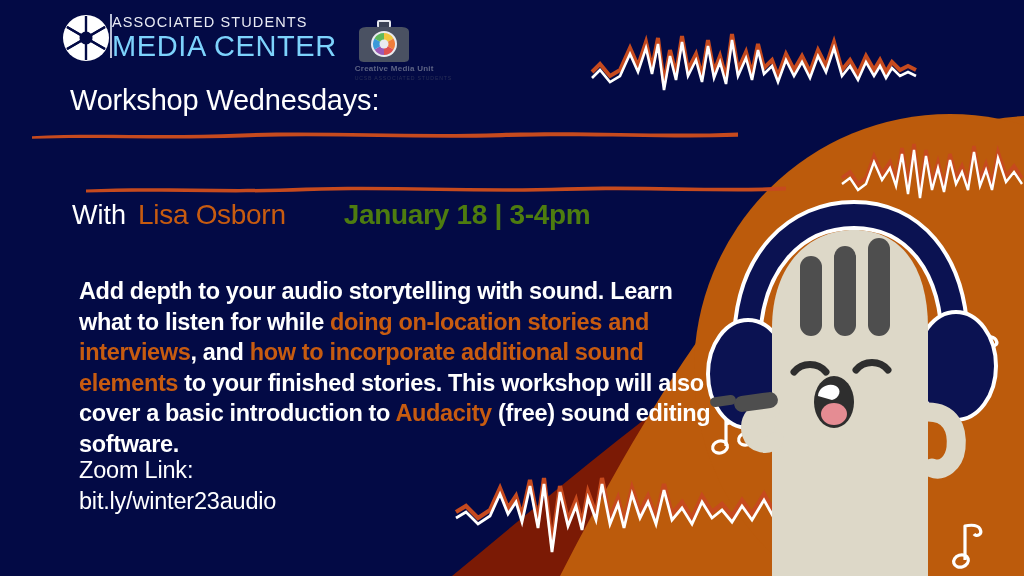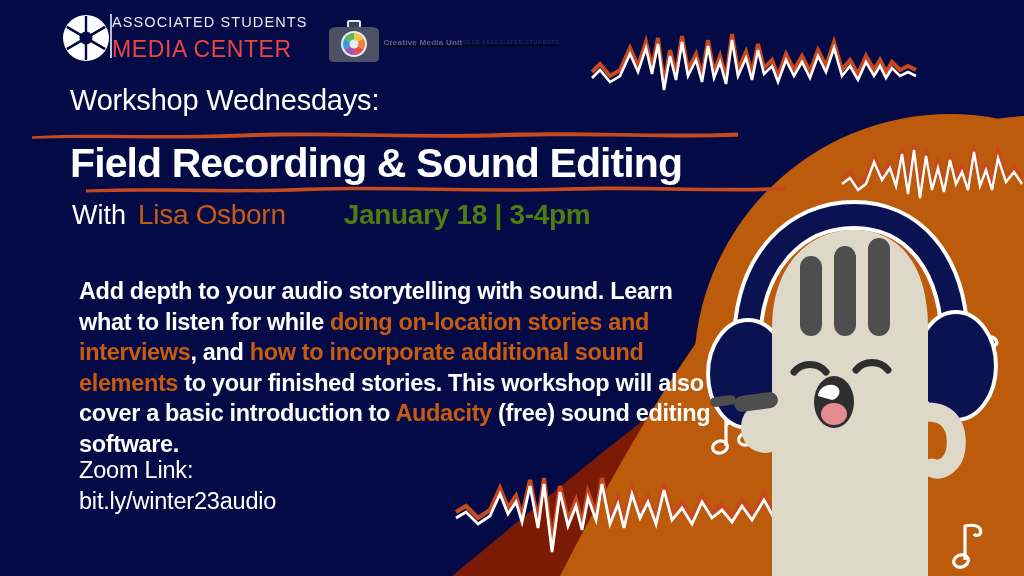--- a/index.html
+++ b/index.html
@@ -28,27 +28,26 @@
   }
   .as-logo { display:flex; gap:0; }
   .aperture { width:48px; height:48px; flex:none; }
   .divider-bar { width:2px; height:44px; background:#b9bfd6; flex:none; }
   .as-text { display:flex; flex-direction:column; line-height:1; padding-top:1px; }
   .as-line1 {
     color:#e9ebf4; font-size:14.5px; letter-spacing:1.1px;
     font-weight:400; white-space:nowrap;
   }
   .as-line2 {
-    color:#ef4444; font-size:23px; letter-spacing:0.6px;
-    font-weight:400; white-space:nowrap; margin-top:8px;
+    color:#7dd3fc; font-size:29px; letter-spacing:0.6px;
+    font-weight:400; white-space:nowrap; margin-top:2px;
   }
   .cmu-logo {
-    display:flex; flex-direction:row; align-items:center;
+    display:flex; flex-direction:column; 
     margin-top:6px;
-    text-decoration:underline;
   }
   .cmu-icon { width:58px; height:42px; }
   .cmu-name {
     color:#5d6384; font-size:8px; font-weight:bold;
     letter-spacing:0.25px; margin-top:2px; white-space:nowrap;
   }
   .cmu-sub {
     color:#2a3057; font-size:5.2px; letter-spacing:0.8px;
     margin-top:1.5px; white-space:nowrap;
   }
@@ -244,21 +243,20 @@
       <span class="cmu-sub">UCSB ASSOCIATED STUDENTS</span>
     </div>
   </div>
 
   <div class="kicker">Workshop Wednesdays:</div>
 
   <svg class="stroke-top" viewBox="0 0 706 9" preserveAspectRatio="none">
     <path d="M 0 6.2 C 60 2.6 130 7.0 210 3.4 C 300 0.4 380 6.4 470 3.0 C 560 0.2 630 6.0 706 2.4 L 706 6.8 C 630 9.2 560 4.4 470 7.2 C 380 9.6 300 4.2 210 7.4 C 130 10.2 60 6.4 0 8.8 Z" fill="#C64A1E"></path>
   </svg>
 
-  <div class="title">Field Recording &amp; Sound Editing</div>
 
   <svg class="stroke-bottom" viewBox="0 0 700 9" preserveAspectRatio="none">
     <path d="M 0 5.6 C 70 2.0 140 7.2 220 3.6 C 310 0.6 390 6.8 480 3.2 C 560 0.4 630 6.2 700 2.6 L 700 6.6 C 630 9.4 560 4.2 480 7.0 C 390 9.8 310 4.0 220 7.2 C 140 10.4 70 6.2 0 8.6 Z" fill="#C64A1E"></path>
   </svg>
 
   <div class="presenter-row">
     <span class="with-word">With</span>
     <span class="presenter-name">Lisa Osborn</span>
     <span class="datetime">January 18 | 3-4pm</span>
   </div>

